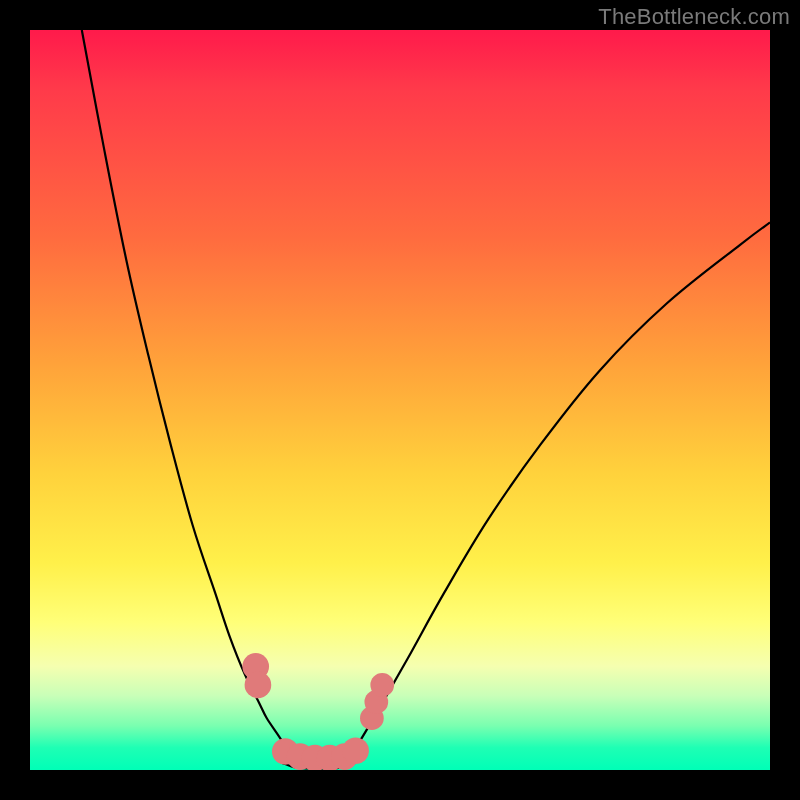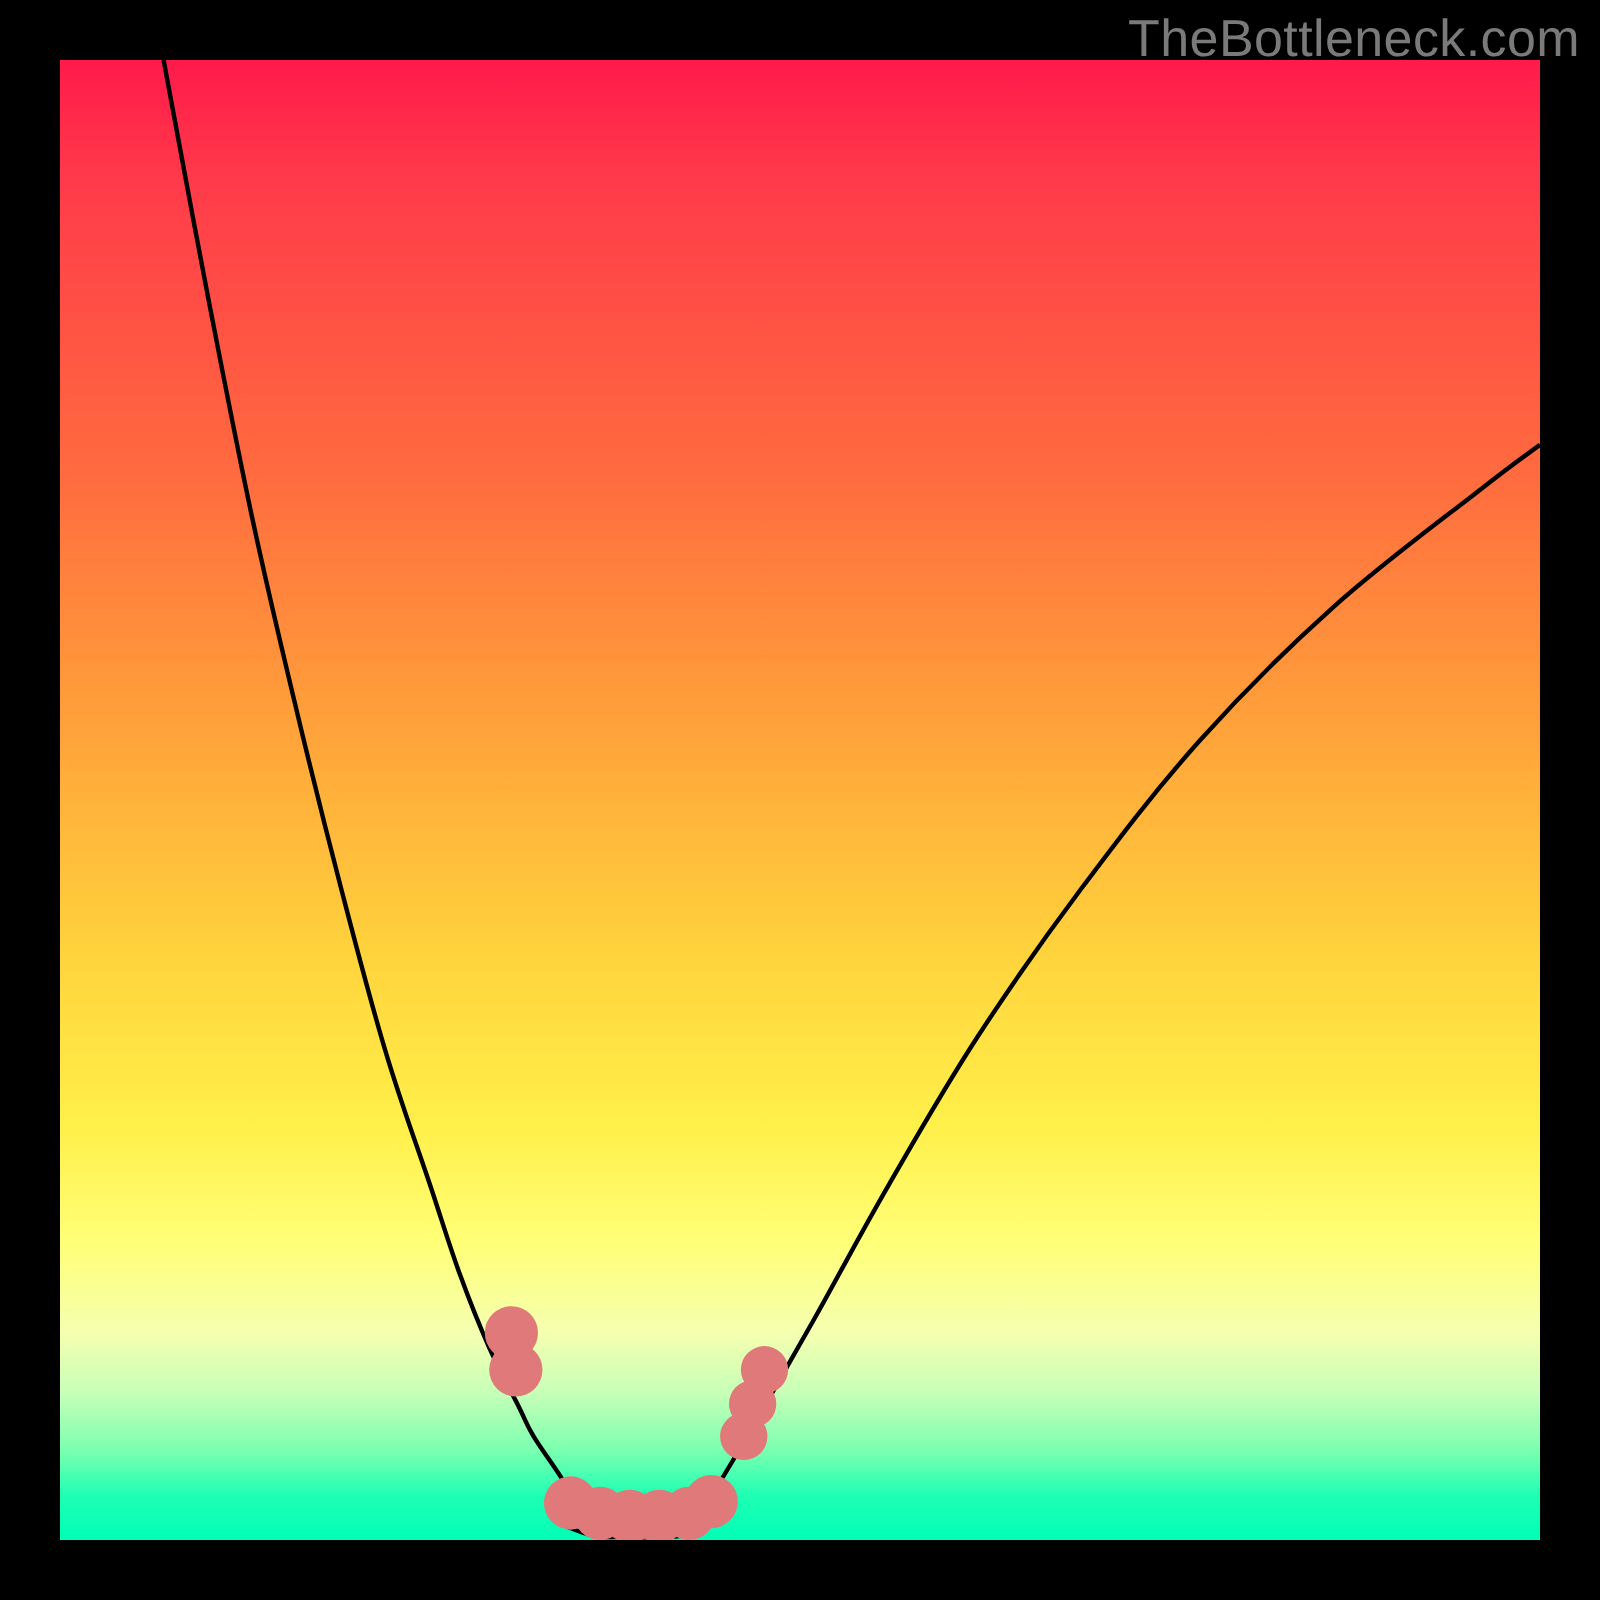--- a/index.html
+++ b/index.html
@@ -43,21 +43,21 @@
     left: 0;
     top: 0;
     width: 740px;
     height: 740px;
   }
   .attribution {
     position: absolute;
     top: 4px;
     right: 10px;
     color: #7a7a7a;
-    font-size: 26px;
+    font-size: 22px;
     letter-spacing: 0.2px;
     font-weight: 400;
     user-select: none;
     margin-left: 44px;
   }
   .curve {
     fill: none;
     stroke: #000;
     stroke-width: 2.2;
   }

